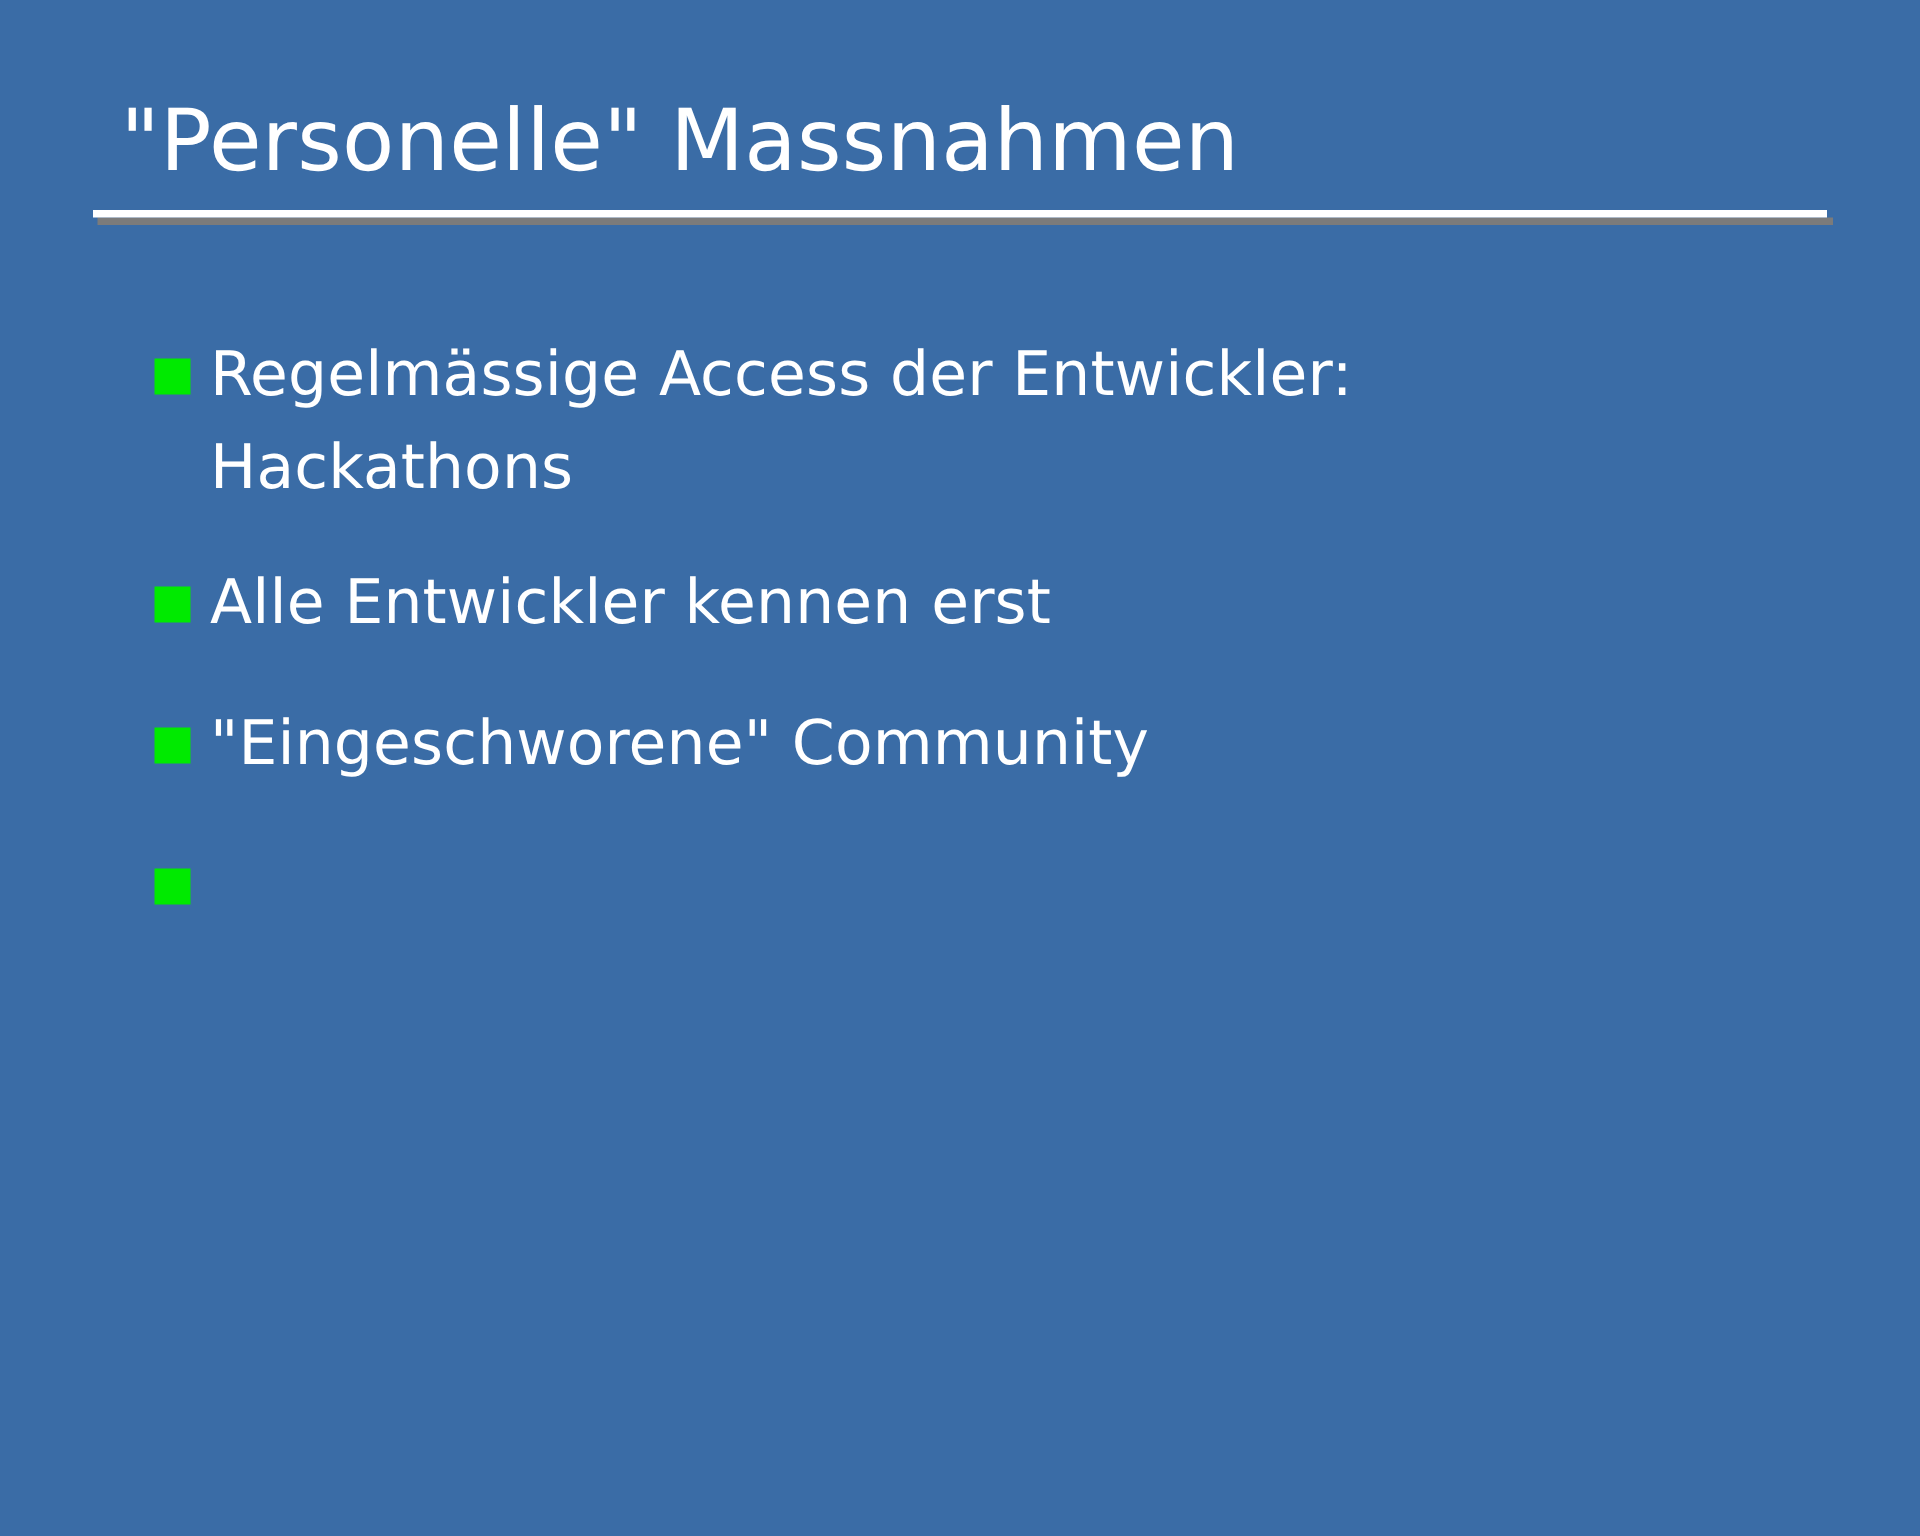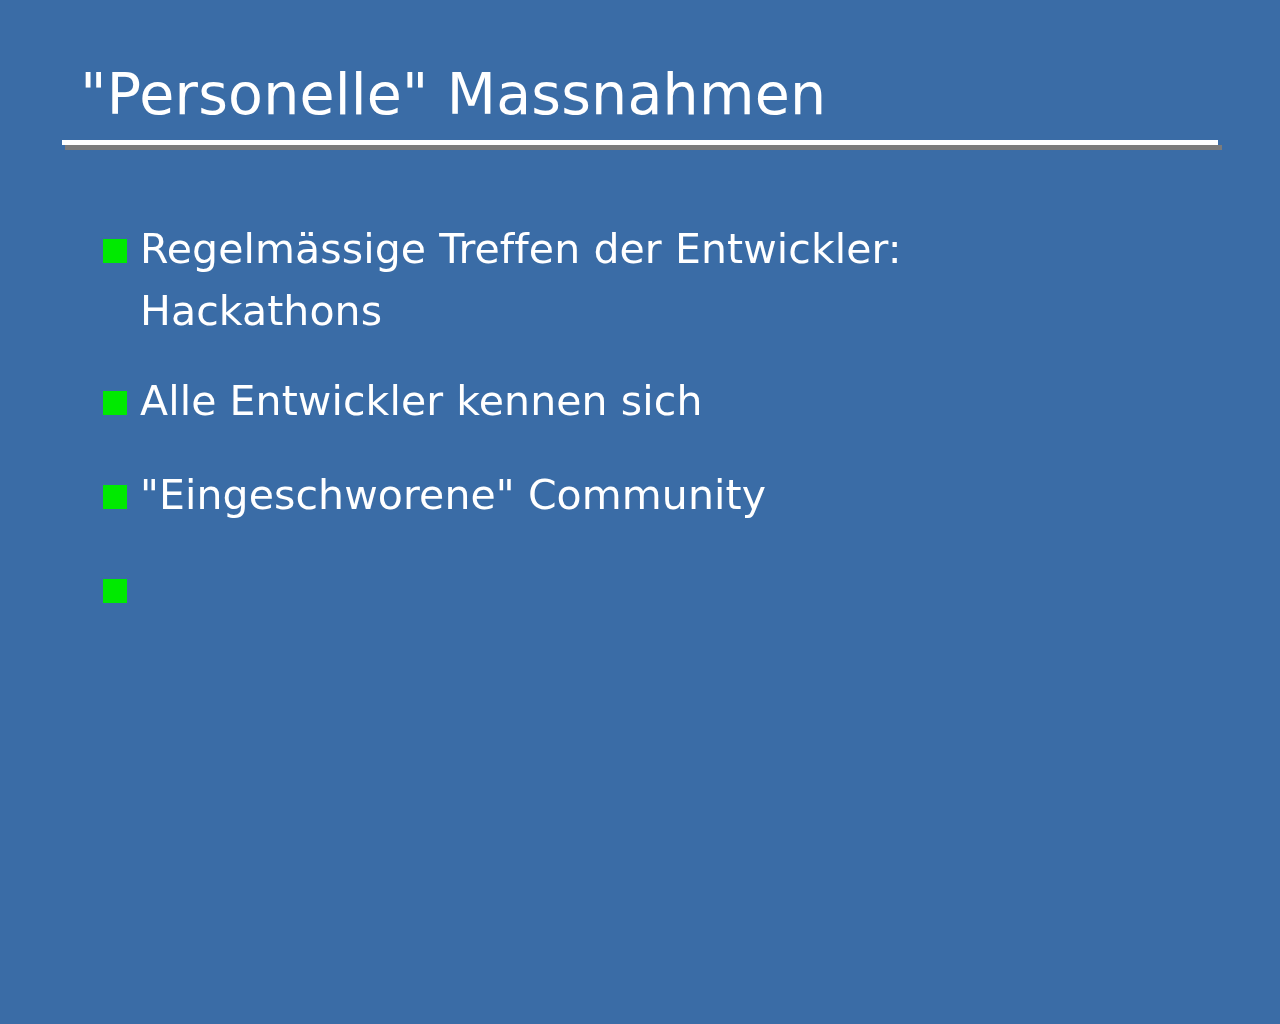--- a/index.html
+++ b/index.html
@@ -118,26 +118,26 @@
 
   <div id="title-rule-wrap">
     <div id="title-rule-shadow"></div>
     <div id="title-rule"></div>
   </div>
 
   <div id="bullet-list">
 
     <div class="bullet-row" id="bullet-row-1">
       <span class="bullet-marker"></span>
-      <span class="bullet-text" id="bullet-text-1">Regelmässige Treffen der Entwickler: Hackathons</span>
+      <span class="bullet-text" id="bullet-text-1">Regelmässige Access der Entwickler: Hackathons</span>
     </div>
 
     <div class="bullet-row" id="bullet-row-2">
       <span class="bullet-marker"></span>
-      <span class="bullet-text" id="bullet-text-2">Alle Entwickler kennen sich</span>
+      <span class="bullet-text" id="bullet-text-2">Alle Entwickler kennen erst</span>
     </div>
 
     <div class="bullet-row" id="bullet-row-3">
       <span class="bullet-marker"></span>
       <span class="bullet-text" id="bullet-text-3">"Eingeschworene" Community</span>
     </div>
 
     <div class="bullet-row" id="bullet-row-4">
       <span class="bullet-marker"></span>
     </div>

